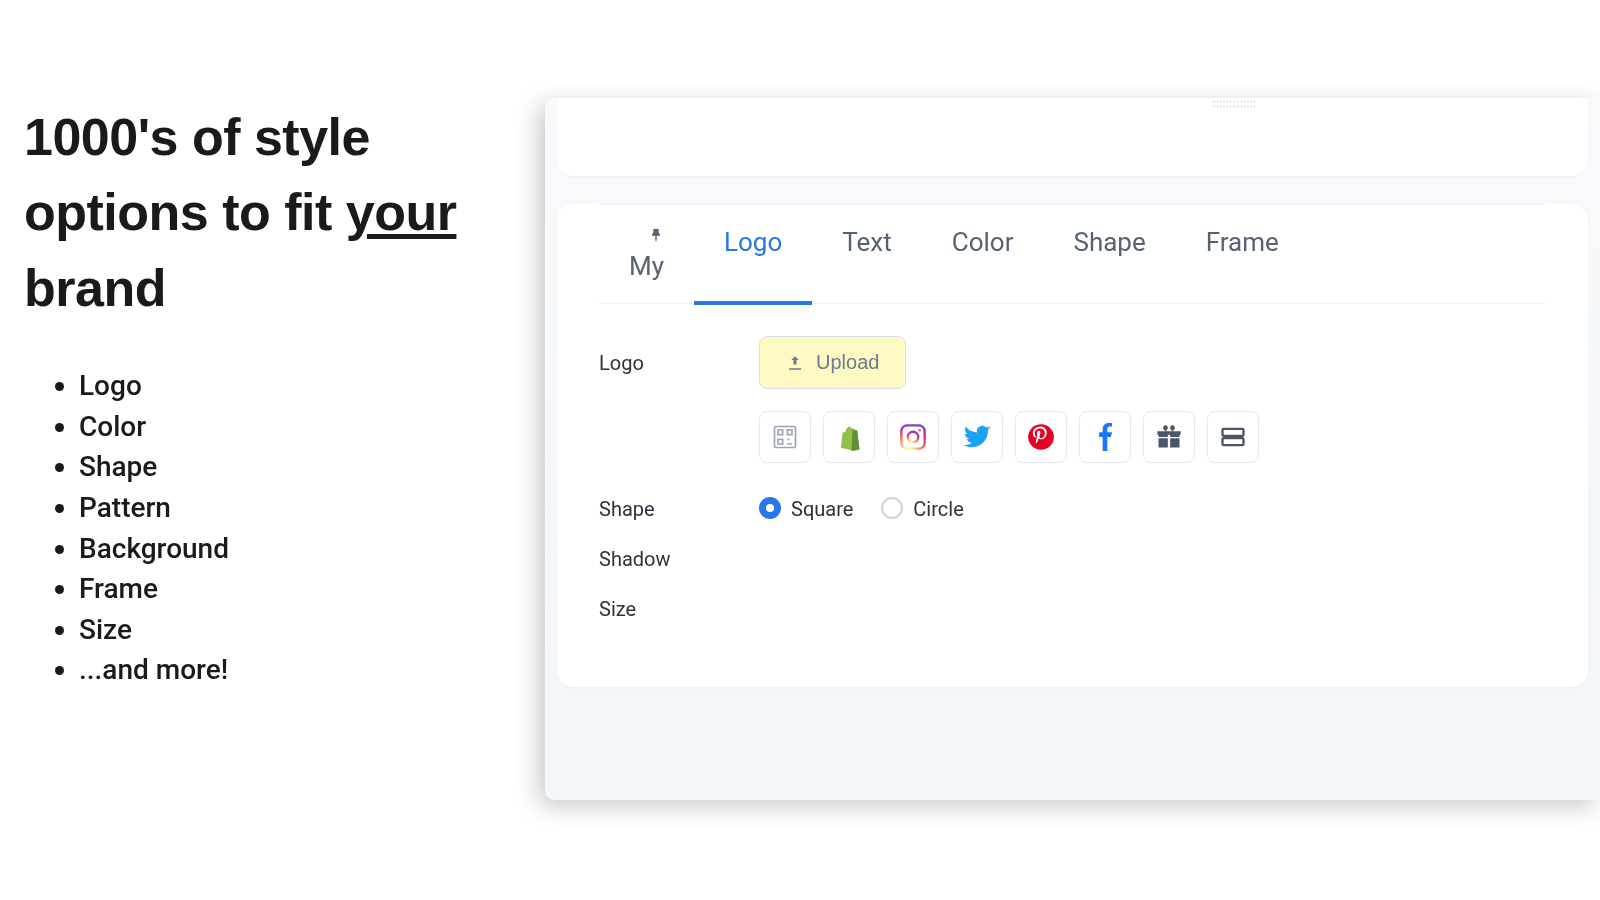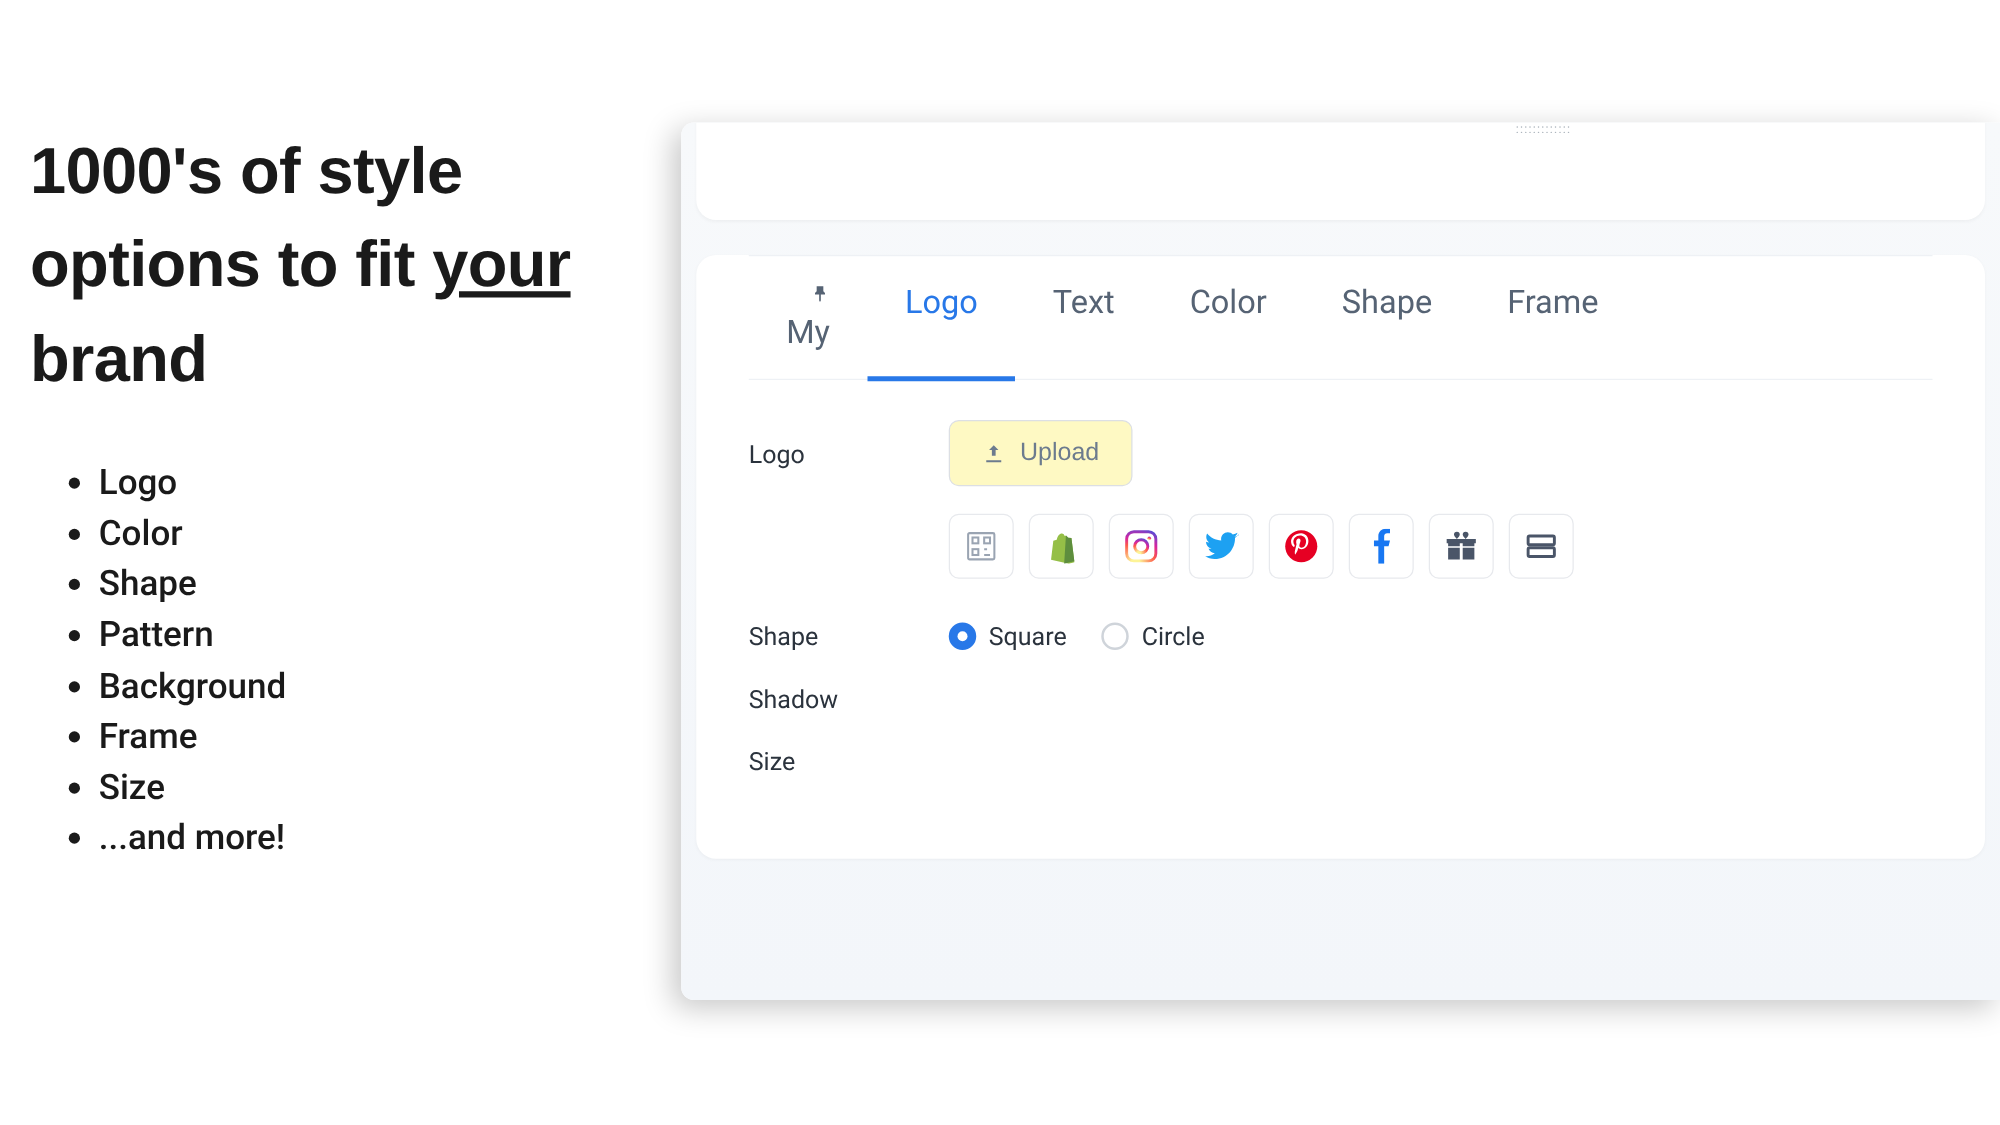--- a/index.html
+++ b/index.html
@@ -150,21 +150,20 @@
       cursor: pointer;
       background: #fff;
     }
     .radio-group {
       display: flex;
       gap: 28px;
       align-items: center;
     }
     .radio-option {
       display: flex;
-      align-items: center;
       gap: 10px;
       cursor: pointer;
     }
     .radio-circle {
       width: 22px;
       height: 22px;
       border-radius: 50%;
       border: 2px solid #cfd4da;
       display: flex;
       align-items: center;

